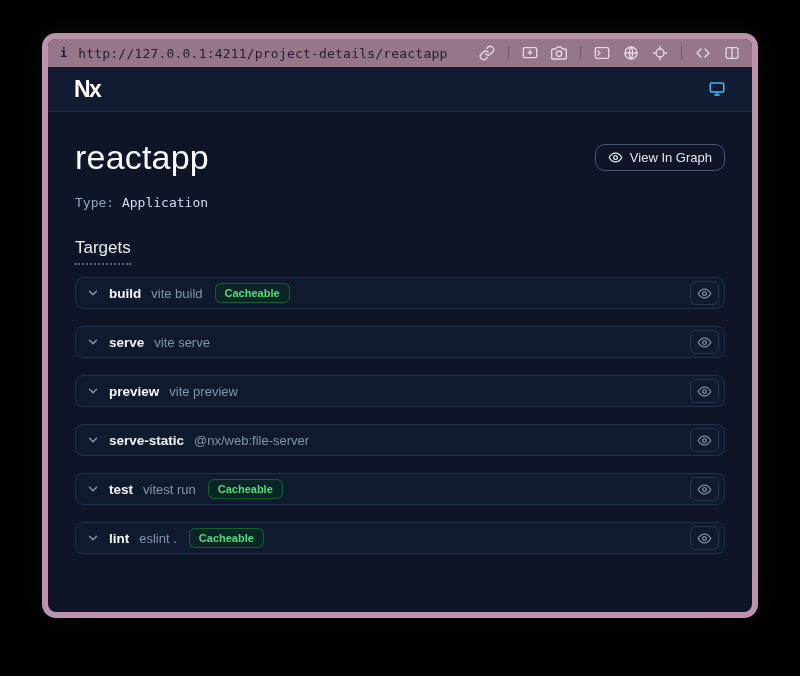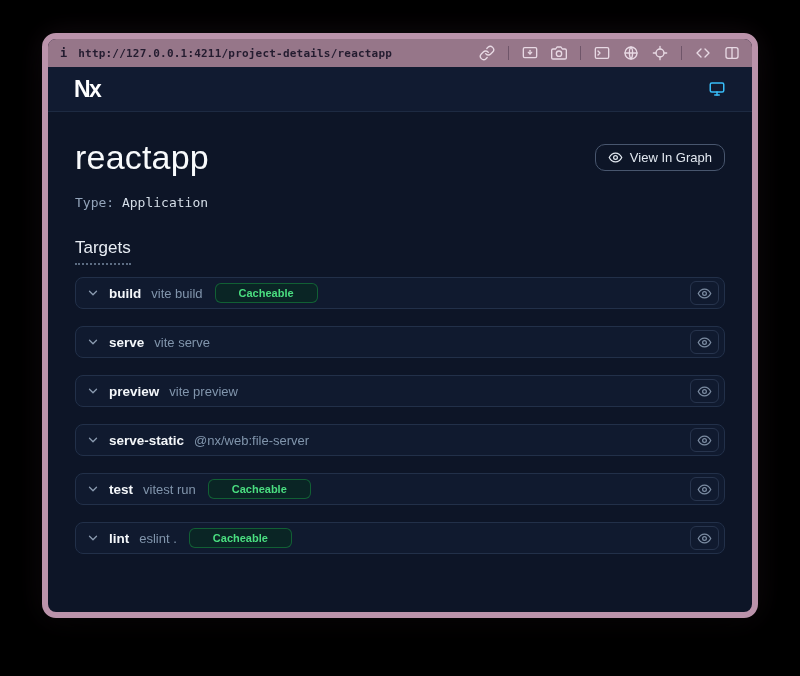--- a/index.html
+++ b/index.html
@@ -16,21 +16,21 @@
   
   .titlebar {
     height:28px; flex:0 0 28px; background:#967689;
     display:flex; align-items:center; padding:0 12px;
   }
   .info-glyph {
     font-family:"DejaVu Sans Mono", monospace; font-weight:bold; font-size:12px;
     color:#241c30; margin-right:11px;
   }
   .urltext {
-    font-family:"DejaVu Sans Mono", monospace; font-weight:bold; font-size:11px;
+    font-family:"DejaVu Sans Mono", monospace; font-weight:normal; font-size:13px;
     color:#241c30; letter-spacing:0.2px; white-space:nowrap;
   }
   .tb-icons { margin-left:auto; display:flex; align-items:center; gap:13px; }
   .tb-icon { width:16px; height:16px; color:#efe2ec; opacity:0.92; cursor:pointer; }
   .tb-icon svg { width:100%; height:100%; display:block; }
   .tb-sep { width:1px; height:14px; background:rgba(40,25,45,0.35); }
 
   
   .appheader {
     height:45px; flex:0 0 45px; background:#111b31; border-bottom:1px solid #1d2a42;
@@ -68,21 +68,21 @@
     height:32px; border:1px solid #223049; border-radius:8px; background:#101a2f;
     display:flex; align-items:center; padding:0 5px 0 10px; cursor:pointer;
   }
   .chev { width:14px; height:14px; color:#8b9bb0; flex:0 0 14px; }
   .chev svg { width:100%; height:100%; display:block; }
   .t-name { color:#f4f7fa; font-size:13.5px; font-weight:700; margin-left:9px; }
   .t-cmd  { color:#8195ac; font-size:13px; margin-left:10px; }
   .badge {
     margin-left:12px; font-size:11px; font-weight:600; color:#4ade80;
     background:rgba(6,47,30,0.55); border:1px solid rgba(22,128,61,0.65);
-    border-radius:6px; padding:2px 23px; line-height:14px;
+    border-radius:6px; padding:2px 9px; line-height:14px;
   }
   .eye-btn {
     margin-left:auto; width:29px; height:24px; border:1px solid #27344d;
     border-radius:6px; background:transparent; color:#7c8ca2;
     display:flex; align-items:center; justify-content:center; cursor:pointer;
   }
   .eye-btn svg { width:15px; height:15px; }
 </style>
 </head>
 <body>

